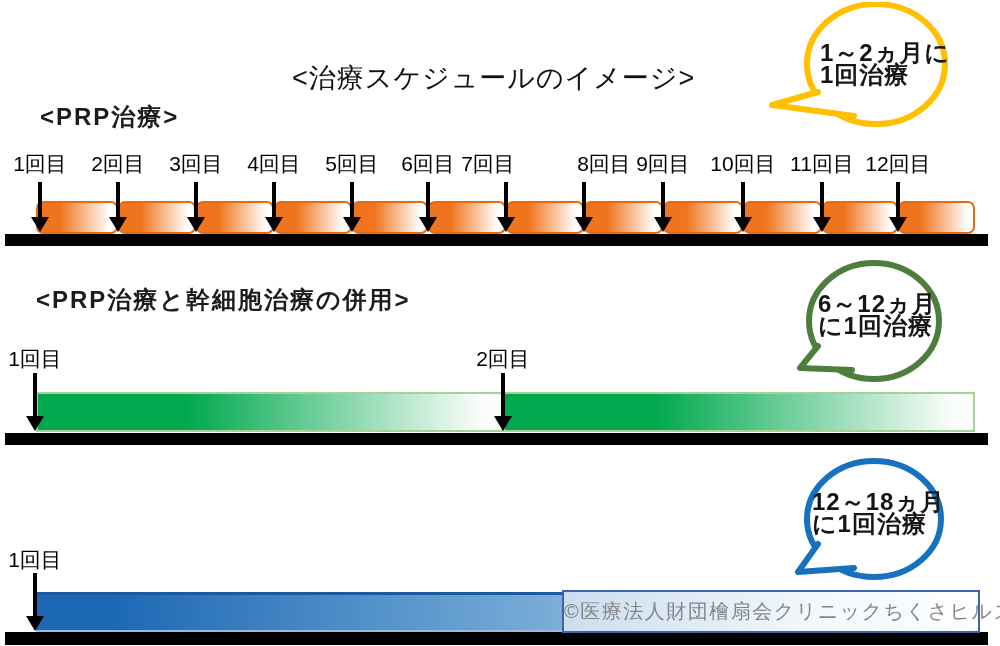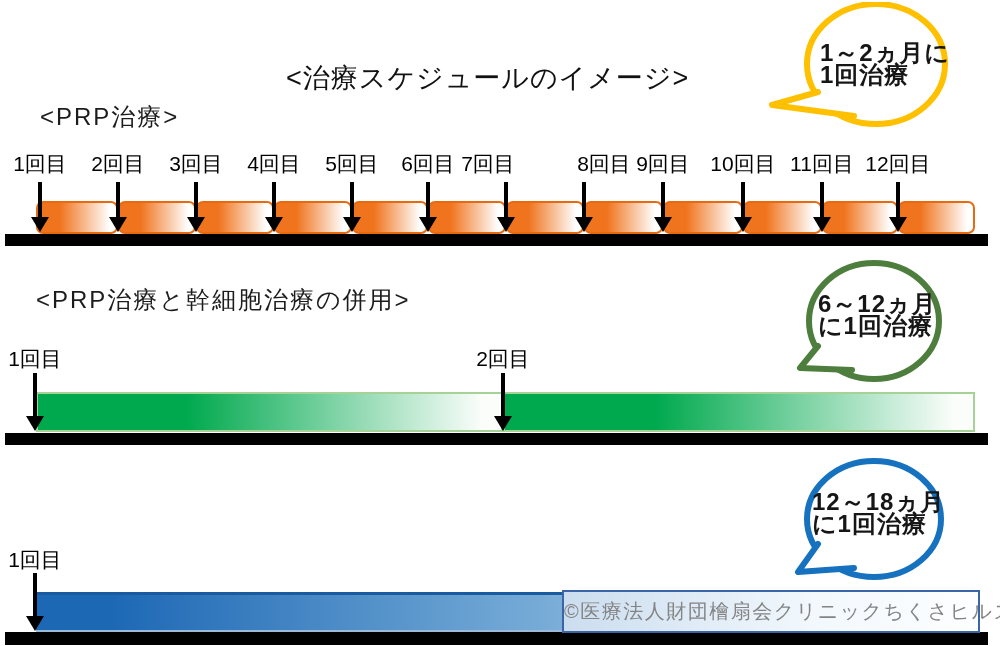--- a/index.html
+++ b/index.html
@@ -1,21 +1,21 @@
 <!DOCTYPE html>
 <html><head>
 <meta charset="utf-8">
 <style>
   html,body{margin:0;padding:0;background:#fff;}
   .canvas{
     position:relative;width:1000px;height:646px;background:#ffffff;overflow:hidden;
     font-family:"Liberation Sans","DejaVu Sans",sans-serif;color:#111;
   }
   .title{position:absolute;font-size:27px;font-weight:500;letter-spacing:1px;white-space:nowrap;}
-  .section-heading{position:absolute;font-size:24px;font-weight:400;letter-spacing:2px;white-space:nowrap;color:#1c1c1c;}
+  .section-heading{position:absolute;font-size:24px;font-weight:700;letter-spacing:2px;white-space:nowrap;color:#1c1c1c;}
   .session-label{position:absolute;transform:translateX(-50%);font-size:21px;white-space:nowrap;color:#000;}
   .baseline{position:absolute;background:#000;z-index:4;}
   .bar{position:absolute;display:flex;z-index:2;}
   .seg{height:100%;box-sizing:border-box;flex:0 0 auto;}
   .seg-orange{
     border:2px solid #E8690E;border-radius:7px;
     background:linear-gradient(90deg,#F0741E 0%,#F0741E 28%,#FFFFFF 92%);
   }
   .seg-green{
     border:2px solid #A6D296;
@@ -38,21 +38,21 @@
     border:2px solid #3A66A8;background:linear-gradient(90deg,#CBDDEF 0%,#F2F8FD 60%,#FDFEFF 100%);
     color:#848484;font-size:20px;letter-spacing:1.5px;text-align:center;line-height:39px;
     white-space:nowrap;z-index:7;
   }
 </style>
 </head>
 <body>
 
 <div class="canvas">
 
-  <div class="title" style="left:286px;top:60px">&lt;治療スケジュールのイメージ&gt;</div>
+  <div class="title" style="left:292px;top:60px">&lt;治療スケジュールのイメージ&gt;</div>
 
   <div class="section-heading" style="left:40px;top:101px">&lt;PRP治療&gt;</div>
   <div id="labels-0">
       <div class="session-label" style="left: 40px; top: 150px;">1回目</div>
       <div class="session-label" style="left: 118px; top: 150px;">2回目</div>
       <div class="session-label" style="left: 196px; top: 150px;">3回目</div>
       <div class="session-label" style="left: 274px; top: 150px;">4回目</div>
       <div class="session-label" style="left: 352px; top: 150px;">5回目</div>
       <div class="session-label" style="left: 428px; top: 150px;">6回目</div>
       <div class="session-label" style="left: 488px; top: 150px;">7回目</div>

